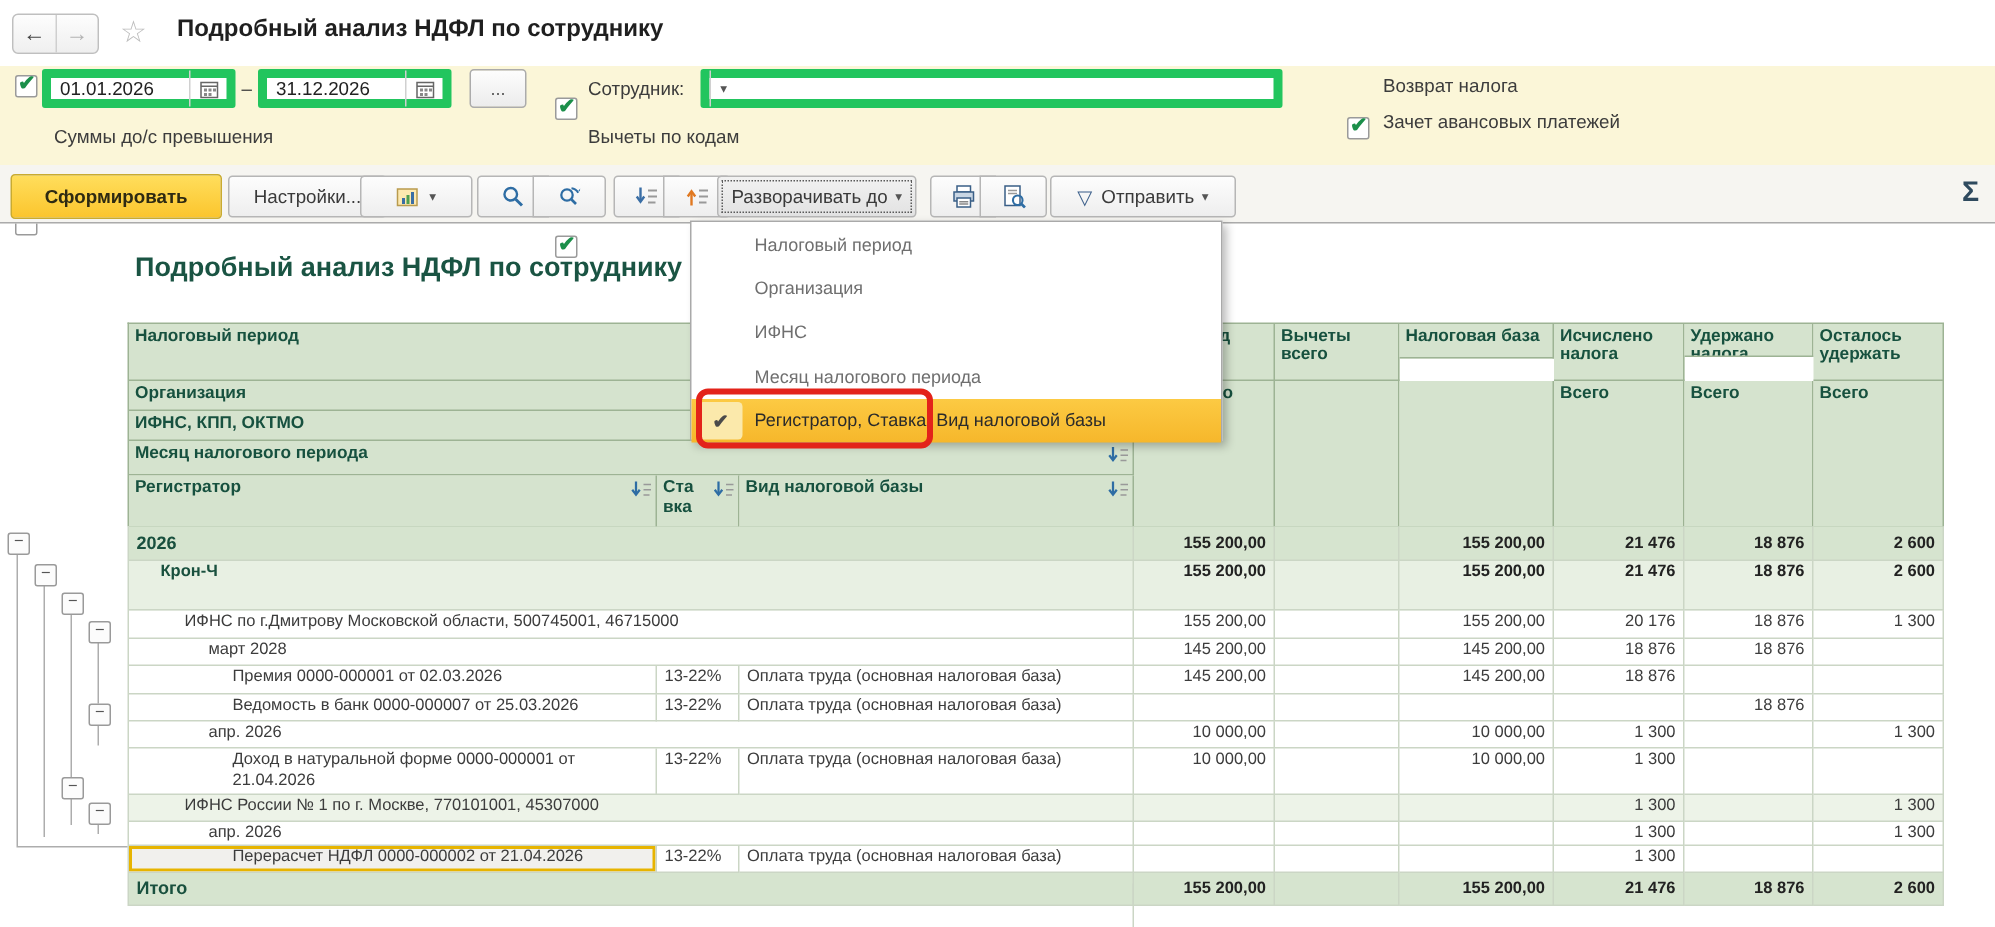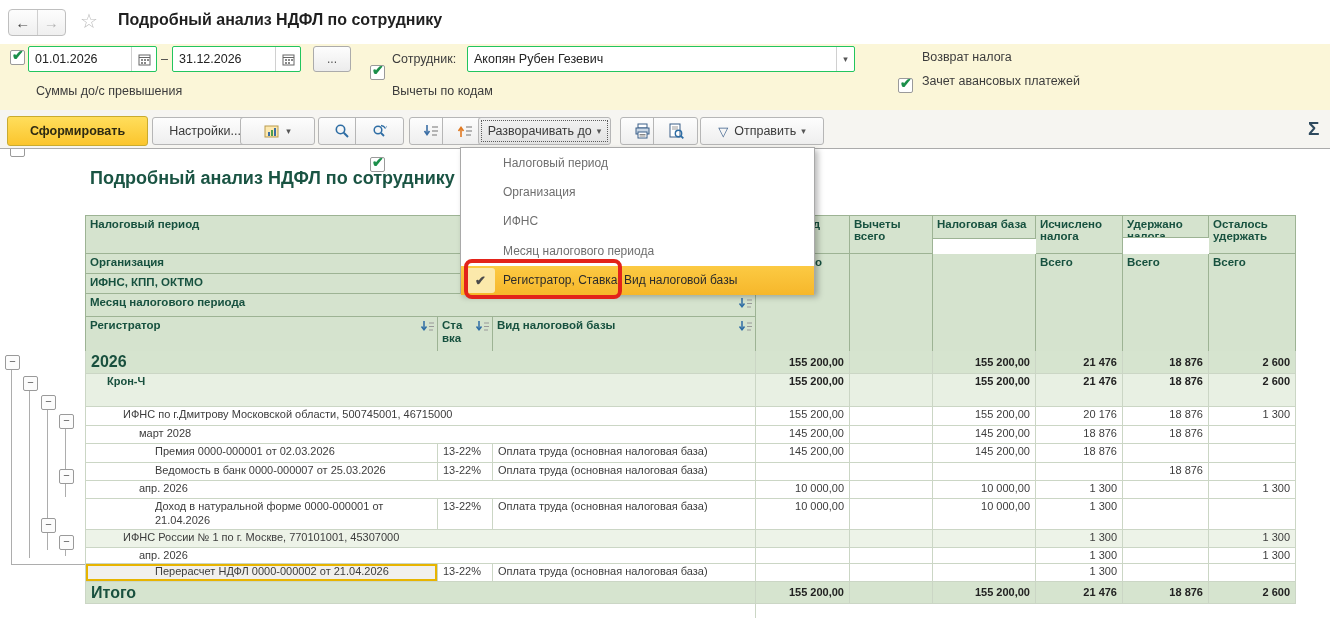--- a/index.html
+++ b/index.html
@@ -12,21 +12,21 @@
             background:linear-gradient(#fdfdfd,#efefef);display:flex;}
   .navbtn{width:28px;text-align:center;line-height:25px;font-size:15px;color:#444;cursor:pointer;}
   .navbtn.fwd{border-left:1px solid #cfcfcf;color:#b3b3b3;}
   .star{left:80px;top:9px;font-size:20px;color:#bdbdbd;}
   .wintitle{left:118px;top:11px;font-size:16px;font-weight:bold;color:#1f1f1f;}
   
   .filters{left:0;top:44px;width:1330px;height:66px;background:#fbf6d8;}
   .cb{width:15px;height:15px;background:#fff;border:1px solid #9a9a9a;border-radius:2px;position:relative;}
   .cb .ck{position:absolute;left:1px;top:-4px;font-size:14px;font-weight:bold;color:#1b8f4a;}
   .flabel{font-size:12.5px;color:#3c3c3c;}
-  .din{background:#fff;border:1px solid #22c55e;border-radius:2px;height:26px;display:flex;align-items:center;}
+  .din{background:#fff;border:6px solid #22c55e;border-radius:2px;height:26px;display:flex;align-items:center;}
   .din .val{flex:1;padding:0 6px;font-size:12.5px;color:#222;}
   .din .calbtn{width:24px;height:24px;border-left:1px solid #d0d0d0;display:flex;align-items:center;justify-content:center;}
   .combo{width:17px;height:24px;border-left:1px solid #d0d0d0;display:flex;align-items:center;justify-content:center;
          font-size:9px;color:#555;}
   .dotsbtn{width:38px;height:26px;border:1px solid #ababab;border-radius:3px;background:linear-gradient(#fdfdfd,#ececec);
            text-align:center;line-height:24px;font-size:12px;color:#555;}
   
   .toolbar{left:0;top:110px;width:1330px;height:39px;background:#f6f5f1;border-bottom:1px solid #ababab;}
   .tbtn{position:absolute;top:7px;height:26px;border:1px solid #b6b6b6;border-radius:3px;
         background:linear-gradient(#fdfdfd,#eeeeee);display:flex;align-items:center;justify-content:center;
@@ -54,21 +54,21 @@
   .hc .sorticon{position:absolute;right:2px;top:3px;}
   .ratewrap{display:block;width:27px;word-break:break-all;line-height:13px;}
   .tbody{left:85px;top:351px;width:1211px;border-left:1px solid #cbd6c5;}
   .r{display:flex;position:relative;}
   .c{box-sizing:border-box;border-right:1px solid #cbd6c5;border-bottom:1px solid #cbd6c5;
      padding:1px 5px;overflow:hidden;font-size:11px;color:#3c3c3c;white-space:nowrap;}
   .num{text-align:right;}
   .w-lab{width:352px;} .w-rate{width:55px;} .w-kind{width:263px;} .w-merged{width:670px;}
   .w-n1{width:94px;} .w-n2{width:83px;} .w-n3{width:103px;} .w-n4{width:87px;} .w-n5{width:86px;} .w-n6{width:87px;}
   .i0{padding-left:5px;} .i1{padding-left:21px;} .i2{padding-left:37px;} .i3{padding-left:53px;} .i4{padding-left:69px;}
-  .g1{background:#d6e4cf;} .g1 .lab{color:#19503e;font-weight:bold;font-size:16px;}
+  .g1{background:#d6e4cf;} .g1 .lab{color:#19503e;font-weight:bold;font-size:12px;}
   .g1 .num{font-weight:bold;color:#222;}
   .g2{background:#e8f0e3;} .g2 .lab{color:#19503e;font-weight:bold;}
   .g2 .num{font-weight:bold;color:#222;}
   .altr{background:#edf3e8;}
   .wrapcell{white-space:normal;line-height:14px;padding-top:0;}
   .selcell{background:#f1f0ed;position:relative;}
   .selbox{position:absolute;inset:0;border:2px solid #e7b400;pointer-events:none;}
   
   .tline{position:absolute;background:#adadad;}
   .tbox{position:absolute;width:13px;height:13px;border:1px solid #9a9a9a;background:#fcfcfc;color:#555;
@@ -122,21 +122,20 @@
           </svg>
       </div>
     </div>
     <div class="abs dotsbtn" style="left:313px;top:2px;">...</div>
 
     <div class="abs cb" style="left:370px;top:6px;">
         <span class="ck">✔</span>
       </div>
     <div class="abs flabel" style="left:392px;top:8px;">Сотрудник:</div>
     <div class="abs din" style="left:467px;top:2px;width:388px;">
-      <div class="val">Акопян Рубен Гезевич</div>
       <div class="combo">
           <span>▾</span>
         </div>
     </div>
 
     <div class="abs cb" style="left:898px;top:4px;">
         <span class="ck">✔</span>
       </div>
     <div class="abs flabel" style="left:922px;top:6px;">Возврат налога</div>
     <div class="abs cb" style="left:898px;top:28px;">

